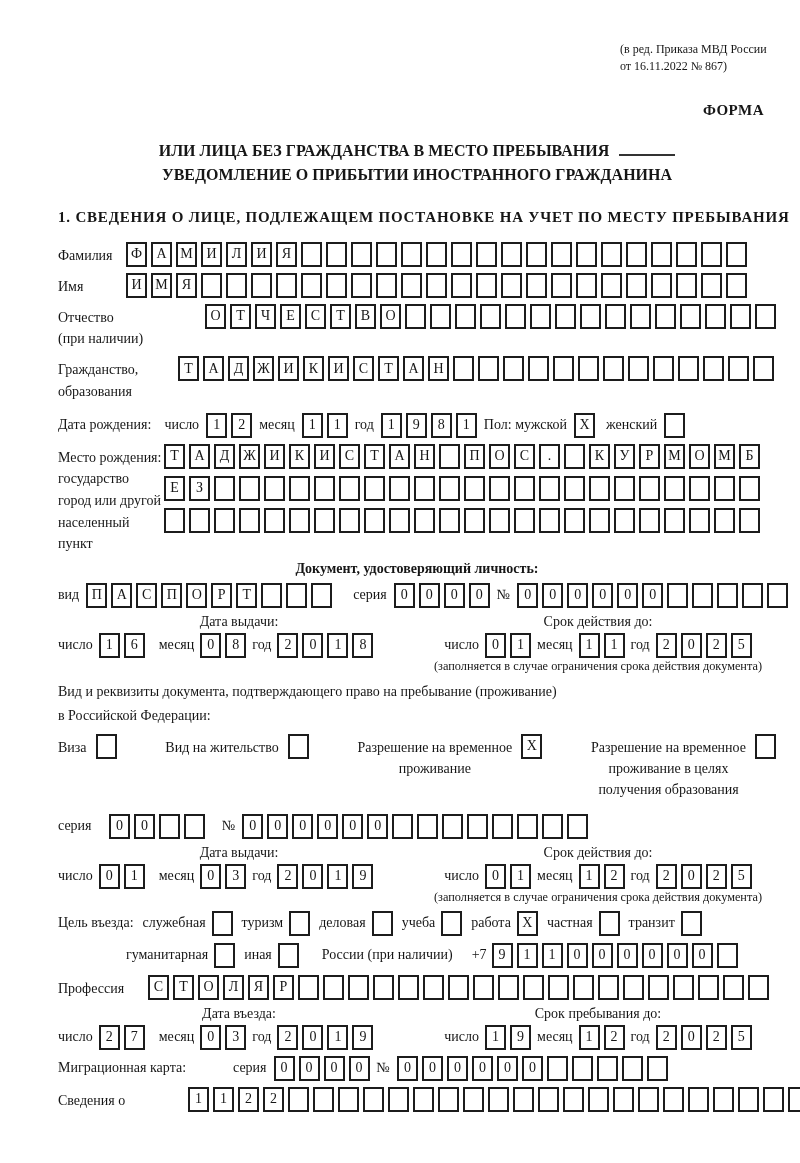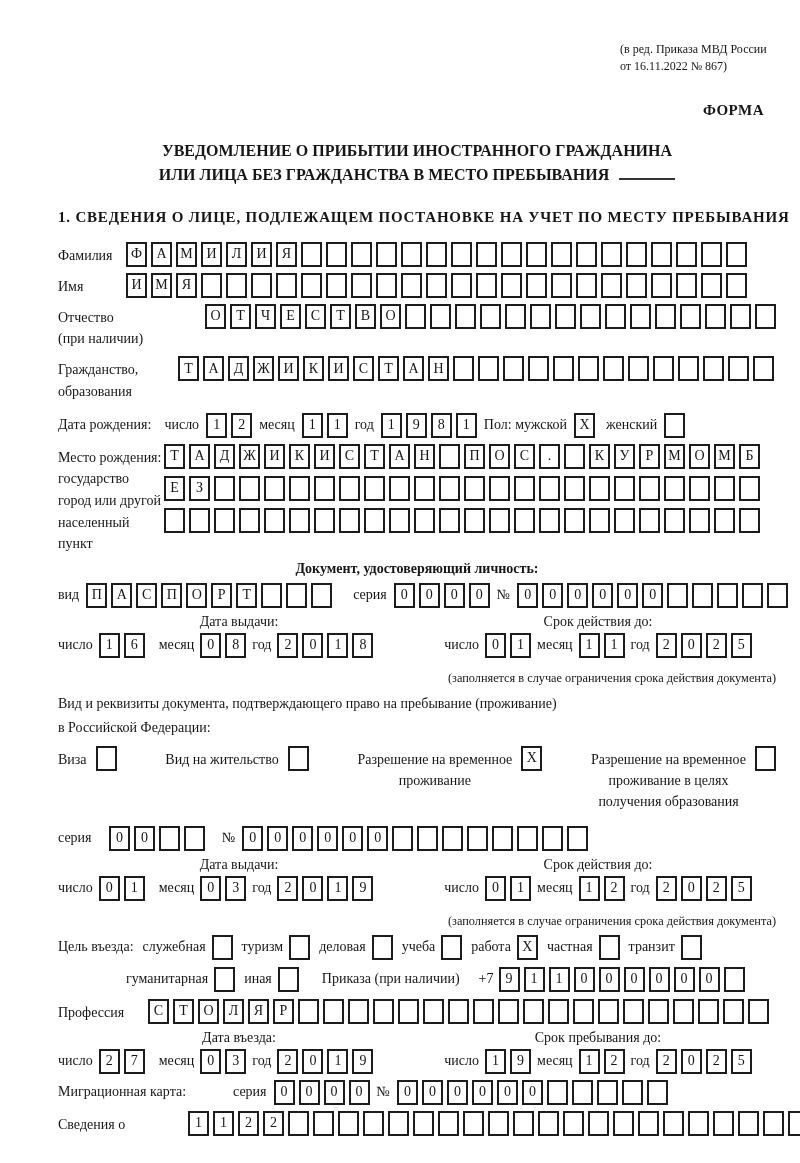--- a/index.html
+++ b/index.html
@@ -43,21 +43,21 @@
   .inline-row .txt { white-space: nowrap; }
 
   .doc-heading { text-align: center; font-weight: bold; margin: 4px 0 6px; }
 
   
   .date-pair { display: flex; align-items: flex-start; margin: 4px 0 6px; }
   .dp-left { width: 362px; flex: 0 0 auto; }
   .dp-right { flex: 1 1 auto; }
   .dp-title { text-align: center; margin-bottom: 3px; }
   .dp-fields { display: flex; align-items: center; gap: 6px; white-space: nowrap; }
-  .dp-note { font-size: 12.3px; text-align: right; margin-top: 13px; white-space: nowrap; }
+  .dp-note { font-size: 12.3px; text-align: center; margin-top: 1px; white-space: nowrap; }
 
   .intro { line-height: 1.7; }
 
   
   .opts { display: flex; justify-content: space-between; align-items: flex-start; margin: 6px 0 14px; }
   .opt { display: flex; align-items: flex-start; gap: 9px; }
   .opt .opt-label { line-height: 1.5; padding-top: 3px; }
   .opt .center { text-align: center; }
 
   
@@ -70,22 +70,22 @@
 
 <div class="page">
 
   <div class="revision">
     <div>(в ред. Приказа МВД России</div>
     <div>от 16.11.2022 № 867)</div>
   </div>
   <div class="forma">ФОРМА</div>
 
   <div class="title">
+    <div><span>ИЛИ ЛИЦА БЕЗ ГРАЖДАНСТВА В МЕСТО ПРЕБЫВАНИЯ</span><span class="title-blank"></span></div>
     <div>УВЕДОМЛЕНИЕ О ПРИБЫТИИ ИНОСТРАННОГО ГРАЖДАНИНА</div>
-    <div><span>ИЛИ ЛИЦА БЕЗ ГРАЖДАНСТВА В МЕСТО ПРЕБЫВАНИЯ</span><span class="title-blank"></span></div>
   </div>
 
   <div class="section-heading">1. СВЕДЕНИЯ О ЛИЦЕ, ПОДЛЕЖАЩЕМ ПОСТАНОВКЕ НА УЧЕТ ПО МЕСТУ ПРЕБЫВАНИЯ</div>
 
   <div class="form-body">
 
     <div class="row">
       <div class="lbl w68">Фамилия</div>
       <div class="cells">
           <span class="cell">Ф</span>
@@ -553,21 +553,21 @@
 
     <div class="purpose indent64">
       <span class="pair">
         <span>гуманитарная</span>
         <span class="cell"></span>
       </span>
       <span class="pair">
         <span>иная</span>
         <span class="cell"></span>
       </span>
-      <span style="margin-left:18px;">Приказа (при наличии)</span>
+      <span style="margin-left:18px;">России (при наличии)</span>
       <span style="margin-left:14px;">+7</span>
       <span class="cells">
           <span class="cell">9</span>
           <span class="cell">1</span>
           <span class="cell">1</span>
           <span class="cell">0</span>
           <span class="cell">0</span>
           <span class="cell">0</span>
           <span class="cell">0</span>
           <span class="cell">0</span>

